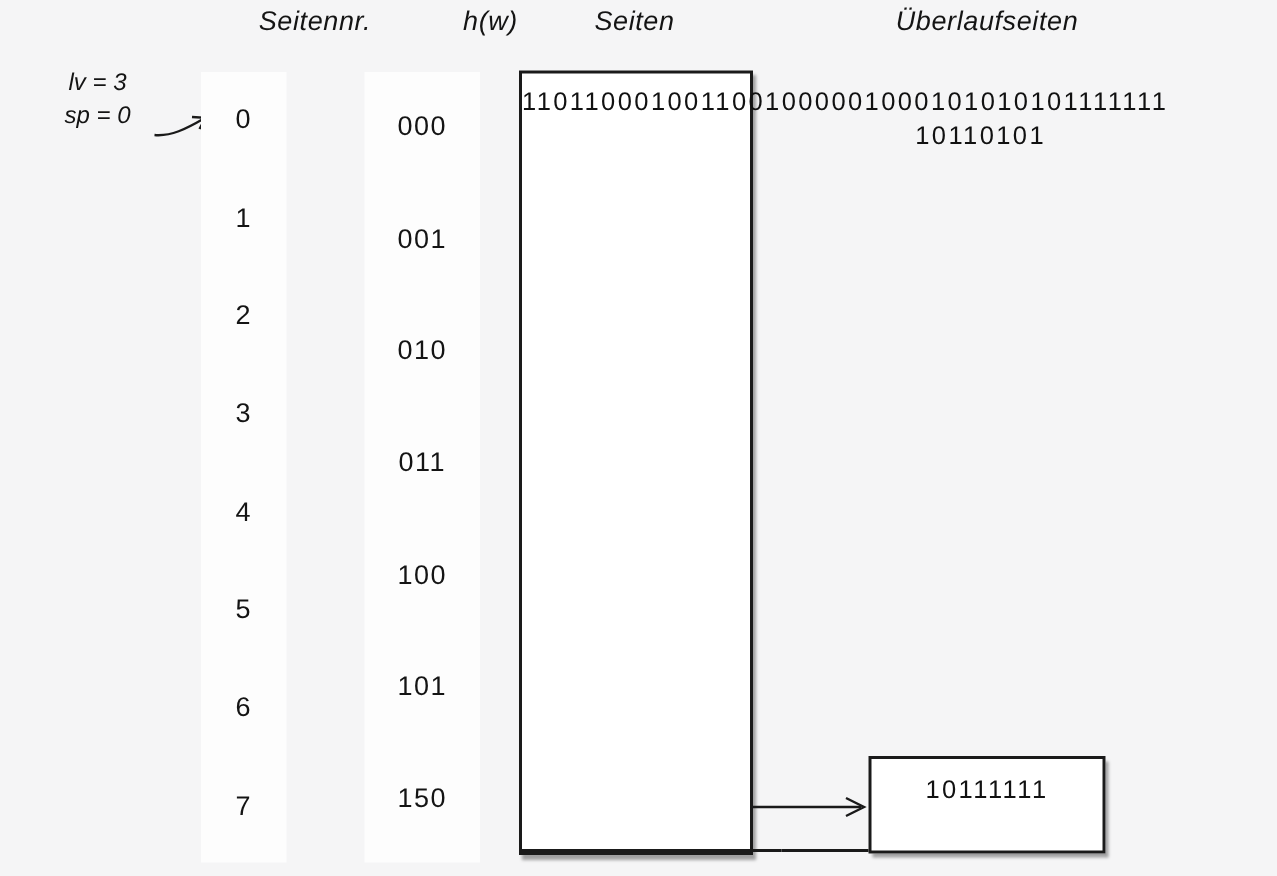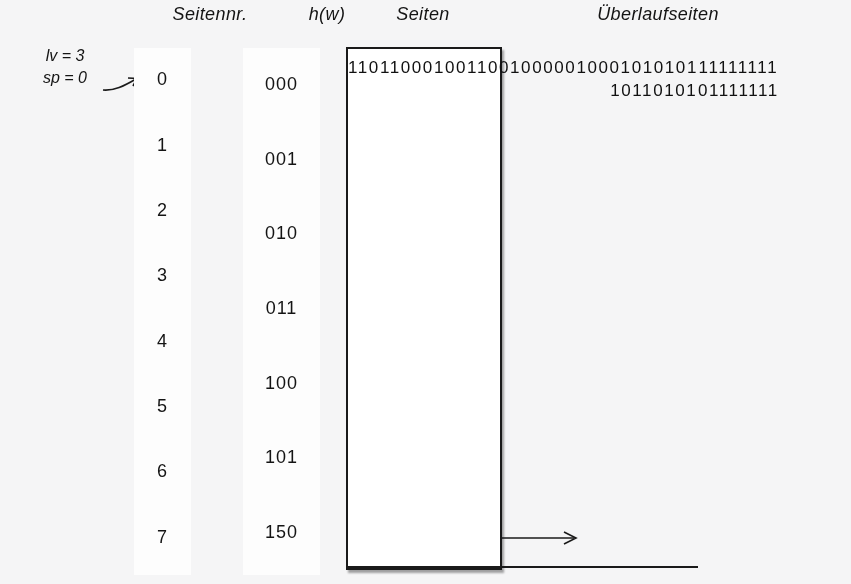--- a/index.html
+++ b/index.html
@@ -165,24 +165,26 @@
     <div class="page-box"></div>
     <div class="page-box">
       <div class="entry">00000100</div>
     </div>
     <div class="page-box">
       <div class="entry">01010101</div>
       <div class="entry">10110101</div>
     </div>
     <div class="page-box"></div>
     <div class="page-box">
-      <div class="entry">11111111</div>
       <div class="entry">01111111</div>
     </div>
   </div>
 
   <svg class="arrow-svg link-arrow" viewBox="0 0 84 24">
     <path class="arrow-line" d="M2 12 L 74 12"></path>
     <path class="arrow-line" d="M64 6 L 76 12 L 64 18"></path>
   </svg>
 
+  <div class="overflow-box">
+    <div class="entry">10111111</div>
+  </div>
 
 </div>
 
 </body></html>

